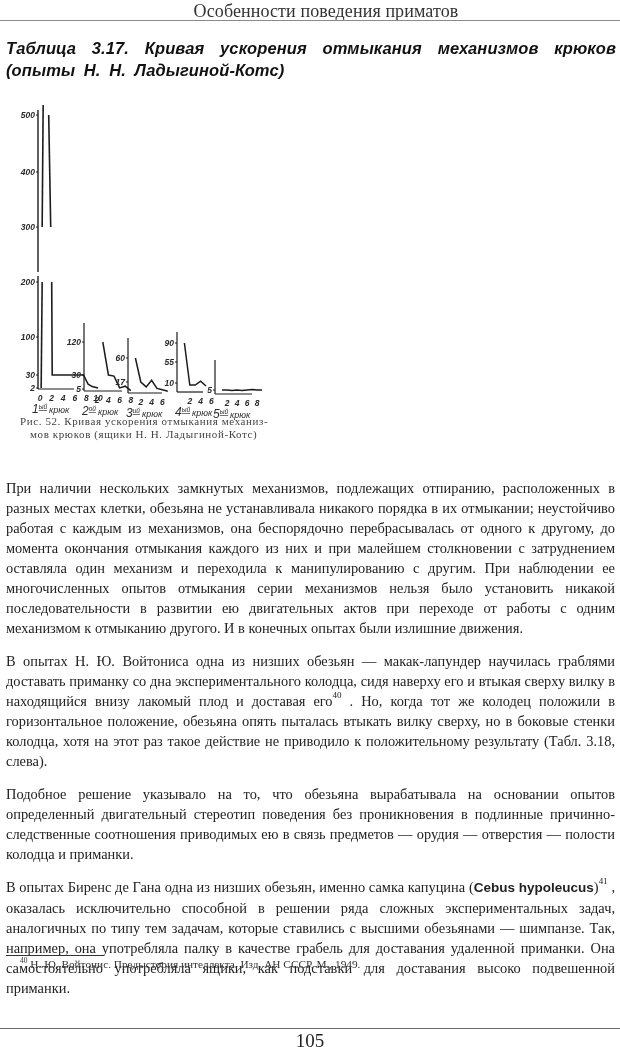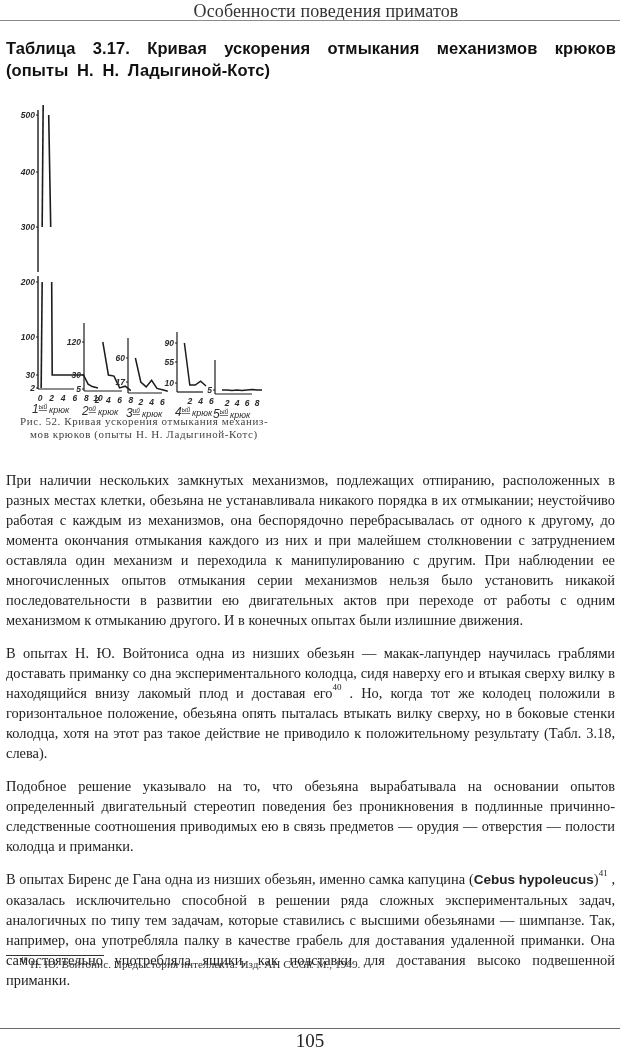--- a/index.html
+++ b/index.html
@@ -3,29 +3,29 @@
 <meta charset="utf-8">
 <style>
   html, body { margin: 0; padding: 0; background: #ffffff; }
   body { width: 620px; height: 1047px; position: relative; overflow: hidden;
          font-family: "Liberation Serif", "DejaVu Serif", serif; color: #1a1a1a; }
   .running-head { position: absolute; top: 1px; left: 16px; width: 620px; text-align: center;
                   font-size: 18px; color: #333; letter-spacing: 0.1px; }
   .head-rule { position: absolute; top: 20px; left: 0; width: 620px; height: 1px; background: #8a8a8a; }
   .table-title { position: absolute; top: 37px; left: 6px; width: 610px; font-family: "Liberation Sans", "DejaVu Sans", sans-serif;
                  font-weight: bold; font-size: 16.5px; line-height: 22px; text-align: justify; text-align-last: left;
-                 letter-spacing: 0.1px; word-spacing: 4px; color: #111; }
+                 letter-spacing: 0.1px; word-spacing: 4px; color: #111; font-style: italic; }
   .figure { position: absolute; top: 95px; left: 0; width: 300px; height: 330px; }
   .figure svg { display: block; }
   .fig-caption { position: absolute; top: 415px; left: 20px; width: 270px; font-size: 11px; line-height: 13px;
                  color: #444; letter-spacing: 0.6px; }
   .fig-caption .line2 { display: block; padding-left: 10px; }
   .body-text { position: absolute; left: 6px; width: 609px; font-size: 14.4px; line-height: 20px;
                text-align: justify; color: #222; }
-  .body-text p { margin: 0 0 13px 0; }
+  .body-text p { margin: 8px 0 13px 0; }
   .body-text sup { font-size: 9px; line-height: 0; position: relative; top: -2px; vertical-align: super; }
   .body-text b { font-family: "Liberation Sans", "DejaVu Sans", sans-serif; font-size: 13.5px; }
   .fn-rule { position: absolute; top: 955px; left: 6px; width: 98px; height: 1px; background: #333; }
   .footnotes { position: absolute; top: 957px; left: 20px; width: 610px; font-size: 11.3px; line-height: 14px;
                color: #333; text-align: justify; }
   .footnotes div { margin: 0; }
   .footnotes sup { font-size: 7.5px; vertical-align: super; line-height: 0; }
   .footnotes b { font-family: "Liberation Sans", "DejaVu Sans", sans-serif; font-size: 11px; }
   .foot-rule { position: absolute; top: 1028px; left: 0; width: 620px; height: 1px; background: #6a6a6a; }
   .page-number { position: absolute; top: 1030px; left: 0; width: 620px; text-align: center; font-size: 19px; color: #222; }
@@ -119,21 +119,21 @@
       <text x="237" y="406" text-anchor="middle" style="font-family:&quot;Liberation Sans&quot;,&quot;DejaVu Sans&quot;,sans-serif;font-style:italic;font-size:8.5px;font-weight:bold;fill:#2a2a2a">4</text>
       <text x="247" y="406" text-anchor="middle" style="font-family:&quot;Liberation Sans&quot;,&quot;DejaVu Sans&quot;,sans-serif;font-style:italic;font-size:8.5px;font-weight:bold;fill:#2a2a2a">6</text>
       <text x="257" y="406" text-anchor="middle" style="font-family:&quot;Liberation Sans&quot;,&quot;DejaVu Sans&quot;,sans-serif;font-style:italic;font-size:8.5px;font-weight:bold;fill:#2a2a2a">8</text>
       <polyline points="222.0,390.0 227.0,390.0 232.0,390.6 237.0,390.0 242.0,390.6 247.0,390.0 252.0,389.4 257.0,390.0 262.0,390.0" fill="none" stroke="#1c1c1c" stroke-width="1.5"></polyline>
       <text x="213" y="418" style="font-family:&quot;Liberation Sans&quot;,&quot;DejaVu Sans&quot;,sans-serif;font-style:italic;font-size:9px;fill:#2a2a2a"><tspan style="font-size:12px">5</tspan><tspan dy="-4" style="font-size:6.5px;text-decoration:underline">ый</tspan><tspan dy="4" dx="2">крюк</tspan></text>
     </svg>
 </div>
 
 <div class="fig-caption">
   <span>Рис. 52. Кривая ускорения отмыкания механиз-</span>
-  <span class="line2">мов крюков (опыты Н. Н. Ладыгиной-Котс)</span>
+  <span class="line2">мов крюков (ящики Н. Н. Ладыгиной-Котс)</span>
 </div>
 
 <div class="body-text" style="top:470px;">
   <p>При наличии нескольких замкнутых механизмов, подлежащих отпиранию, расположенных в разных местах клетки, обезьяна не устанавливала никакого порядка в их отмыкании; неустойчиво работая с каждым из механизмов, она беспорядочно перебрасывалась от одного к другому, до момента окончания отмыкания каждого из них и при малейшем столкновении с затруднением оставляла один механизм и переходила к манипулированию с другим. При наблюдении ее многочисленных опытов отмыкания серии механизмов нельзя было установить никакой последовательности в развитии ею двигательных актов при переходе от работы с одним механизмом к отмыканию другого. И в конечных опытах были излишние движения.</p>
   <p><span>В опытах Н. Ю. Войтониса одна из низших обезьян — макак-лапундер научилась граблями доставать приманку со дна экспериментального колодца, сидя наверху его и втыкая сверху вилку в находящийся внизу лакомый плод и доставая его</span><sup>40</sup><span> . Но, когда тот же колодец положили в горизонтальное положение, обезьяна опять пыталась втыкать вилку сверху, но в боковые стенки колодца, хотя на этот раз такое действие не приводило к положительному результату (Табл. 3.18, слева).</span></p>
   <p>Подобное решение указывало на то, что обезьяна вырабатывала на основании опытов определенный двигательный стереотип поведения без проникновения в подлинные причинно-следственные соотношения приводимых ею в связь предметов — орудия — отверстия — полости колодца и приманки.</p>
   <p><span>В опытах Биренс де Гана одна из низших обезьян, именно самка капуцина (</span><b>Cebus hypoleucus</b><span>)</span><sup>41</sup><span> , оказалась исключительно способной в решении ряда сложных экспериментальных задач, аналогичных по типу тем задачам, которые ставились с высшими обезьянами — шимпанзе. Так, например, она употребляла палку в качестве грабель для доставания удаленной приманки. Она самостоятельно употребляла ящики, как подставки для доставания высоко подвешенной приманки.</span></p>
 
 </div>
 

